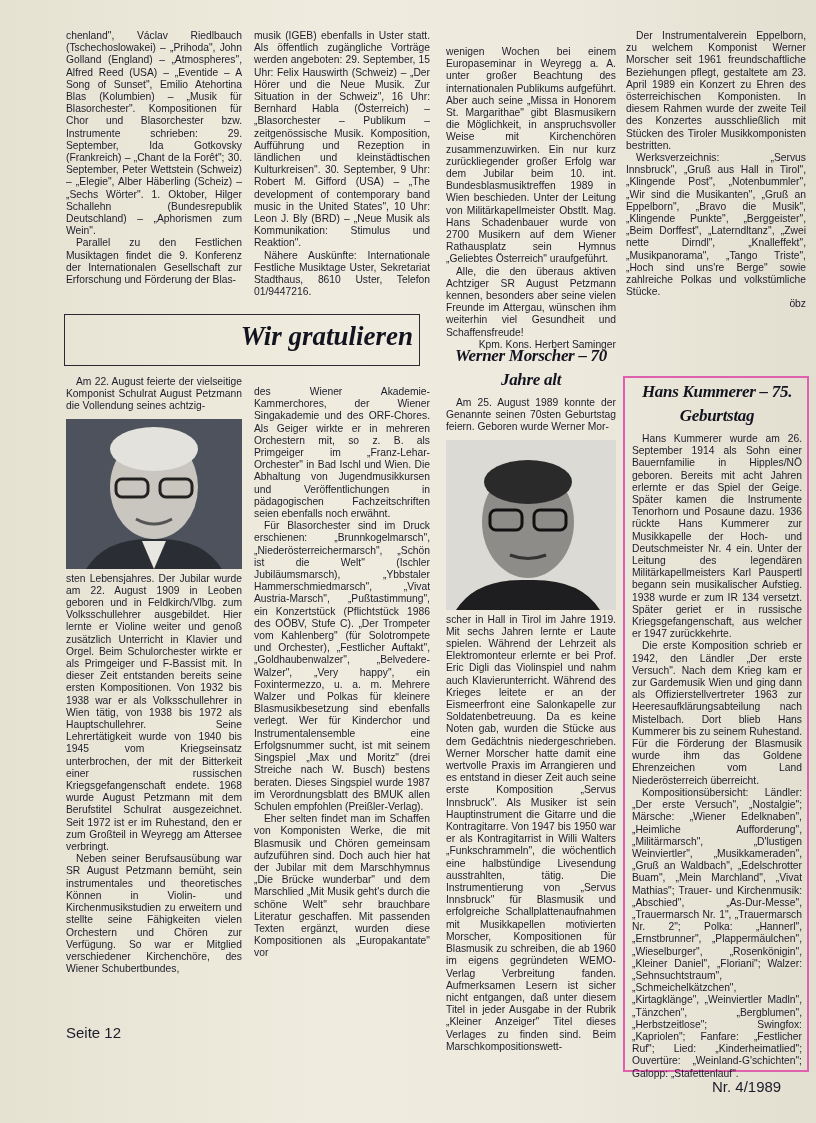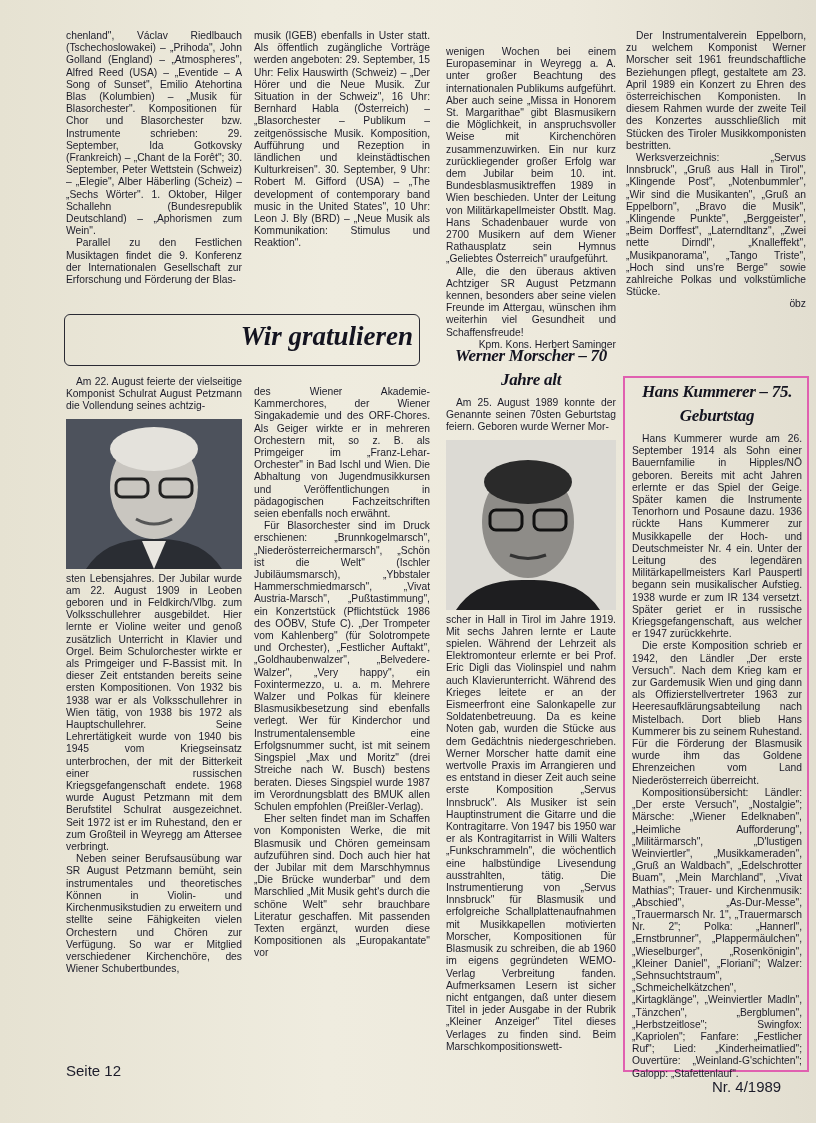--- a/index.html
+++ b/index.html
@@ -7,39 +7,40 @@
        font-family:"Liberation Sans",sans-serif;color:#1c1c2a;}
   .page{position:absolute;left:0;top:0;width:816px;height:1123px;
         background:linear-gradient(90deg,#e6e2d2 0%,#efecdf 40%,#ede9dc 70%,#e2ded0 100%);}
   .col{position:absolute;font-size:10.3px;line-height:12.2px;text-align:justify;hyphens:manual;}
   .col p{margin:0;text-indent:10px;}
   .col p.noind{text-indent:0;}
   .col p.right{text-align:right;text-indent:0;}
   .hl{font-family:"Liberation Serif",serif;font-weight:bold;font-style:italic;
       font-size:17px;line-height:24px;margin:0 0 5px 0;color:#141420;letter-spacing:-0.3px;text-align:center;}
   .banner{position:absolute;left:64px;top:314px;width:356px;height:52px;border:1.5px solid #2a2a33;
-          border-radius:6px;box-sizing:border-box;}
+          border-radius:0;box-sizing:border-box;}
   .banner span{position:absolute;right:6px;top:6px;font-family:"Liberation Serif",serif;font-weight:bold;
           font-style:italic;font-size:27px;color:#141420;}
   .photo{position:relative;width:100%;background:#777;overflow:hidden;margin:6px 0 4px 0;}
   .pink-box{position:absolute;left:623px;top:376px;width:186px;height:696px;border:2px solid #e060b0;box-sizing:border-box;}
   .footer{position:absolute;font-size:15px;color:#1c1c2a;}
 </style>
 </head>
 <body>
 
 <div class="page">
 
   <div class="col" style="left:66px;top:30px;width:176px;">
     <p class="noind">chenland", Václav Riedlbauch (Tschechoslowakei) – „Prihoda", John Golland (England) – „Atmospheres", Alfred Reed (USA) – „Eventide – A Song of Sunset", Emilio Atehortina Blas (Kolumbien) – „Musik für Blasorchester". Kompositionen für Chor und Blasorchester bzw. Instrumente schrieben: 29. September, Ida Gotkovsky (Frankreich) – „Chant de la Forêt"; 30. September, Peter Wettstein (Schweiz) – „Elegie", Alber Häberling (Scheiz) – „Sechs Wörter". 1. Oktober, Hilger Schallehn (Bundesrepublik Deutschland) – „Aphorismen zum Wein".</p>
     <p>Parallel zu den Festlichen Musiktagen findet die 9. Konferenz der Internationalen Gesellschaft zur Erforschung und Förderung der Blas-</p>
   </div>
 
   <div class="col" style="left:254px;top:30px;width:176px;">
     <p class="noind">musik (IGEB) ebenfalls in Uster statt. Als öffentlich zugängliche Vorträge werden angeboten: 29. September, 15 Uhr: Felix Hauswirth (Schweiz) – „Der Hörer und die Neue Musik. Zur Situation in der Schweiz", 16 Uhr: Bernhard Habla (Österreich) – „Blasorchester – Publikum – zeitgenössische Musik. Komposition, Aufführung und Rezeption in ländlichen und kleinstädtischen Kulturkreisen". 30. September, 9 Uhr: Robert M. Gifford (USA) – „The development of contemporary band music in the United States", 10 Uhr: Leon J. Bly (BRD) – „Neue Musik als Kommunikation: Stimulus und Reaktion".</p>
+    <p>Nähere Auskünfte: Internationale Festliche Musiktage Uster, Sekretariat Stadthaus, 8610 Uster, Telefon 01/9447216.</p>
   </div>
 
   <div class="col" style="left:446px;top:46px;width:170px;">
     <p class="noind">wenigen Wochen bei einem Europaseminar in Weyregg a. A. unter großer Beachtung des internationalen Publikums aufgeführt. Aber auch seine „Missa in Honorem St. Margarithae" gibt Blasmusikern die Möglichkeit, in anspruchsvoller Weise mit Kirchenchören zusammenzuwirken. Ein nur kurz zurückliegender großer Erfolg war dem Jubilar beim 10. int. Bundesblasmusiktreffen 1989 in Wien beschieden. Unter der Leitung von Militärkapellmeister Obstlt. Mag. Hans Schadenbauer wurde von 2700 Musikern auf dem Wiener Rathausplatz sein Hymnus „Geliebtes Österreich" uraufgeführt.</p>
     <p>Alle, die den überaus aktiven Achtziger SR August Petzmann kennen, besonders aber seine vielen Freunde im Attergau, wünschen ihm weiterhin viel Gesundheit und Schaffensfreude!</p>
     <p class="right">Kpm. Kons. Herbert Saminger</p>
   </div>
 
   <div class="col" style="left:626px;top:30px;width:180px;">
     <p>Der Instrumentalverein Eppelborn, zu welchem Komponist Werner Morscher seit 1961 freundschaftliche Beziehungen pflegt, gestaltete am 23. April 1989 ein Konzert zu Ehren des österreichischen Komponisten. In diesem Rahmen wurde der zweite Teil des Konzertes ausschließlich mit Stücken des Tiroler Musikkomponisten bestritten.</p>
@@ -93,15 +94,15 @@
   </div>
 
   <div class="pink-box"></div>
   <div class="col" style="left:632px;top:380px;width:170px;">
     <h2 class="hl">Hans Kummerer – 75. Geburtstag</h2>
     <p>Hans Kummerer wurde am 26. September 1914 als Sohn einer Bauernfamilie in Hipples/NÖ geboren. Bereits mit acht Jahren erlernte er das Spiel der Geige. Später kamen die Instrumente Tenorhorn und Posaune dazu. 1936 rückte Hans Kummerer zur Musikkapelle der Hoch- und Deutschmeister Nr. 4 ein. Unter der Leitung des legendären Militärkapellmeisters Karl Pauspertl begann sein musikalischer Aufstieg. 1938 wurde er zum IR 134 versetzt. Später geriet er in russische Kriegsgefangenschaft, aus welcher er 1947 zurückkehrte.</p>
     <p>Die erste Komposition schrieb er 1942, den Ländler „Der erste Versuch". Nach dem Krieg kam er zur Gardemusik Wien und ging dann als Offizierstellvertreter 1963 zur Heeresaufklärungsabteilung nach Mistelbach. Dort blieb Hans Kummerer bis zu seinem Ruhestand. Für die Förderung der Blasmusik wurde ihm das Goldene Ehrenzeichen vom Land Niederösterreich überreicht.</p>
     <p>Kompositionsübersicht: Ländler: „Der erste Versuch", „Nostalgie"; Märsche: „Wiener Edelknaben", „Heimliche Aufforderung", „Militärmarsch", „D'lustigen Weinviertler", „Musikkameraden", „Gruß an Waldbach", „Edelschrotter Buam", „Mein Marchland", „Vivat Mathias"; Trauer- und Kirchenmusik: „Abschied", „As-Dur-Messe", „Trauermarsch Nr. 1", „Trauermarsch Nr. 2"; Polka: „Hannerl", „Ernstbrunner", „Plappermäulchen", „Wieselburger", „Rosenkönigin", „Kleiner Daniel", „Floriani"; Walzer: „Sehnsuchtstraum", „Schmeichelkätzchen", „Kirtagklänge", „Weinviertler Madln", „Tänzchen", „Bergblumen", „Herbstzeitlose"; Swingfox: „Kapriolen"; Fanfare: „Festlicher Ruf"; Lied: „Kinderheimatlied"; Ouvertüre: „Weinland-G'schichten"; Galopp: „Stafettenlauf".</p>
   </div>
 
-  <div class="footer" style="left:66px;top:1062px;">Seite 12</div>
+  <div class="footer" style="left:66px;top:1024px;">Seite 12</div>
   <div class="footer" style="left:712px;top:1078px;">Nr. 4/1989</div>
 </div>
 
 </body></html>

